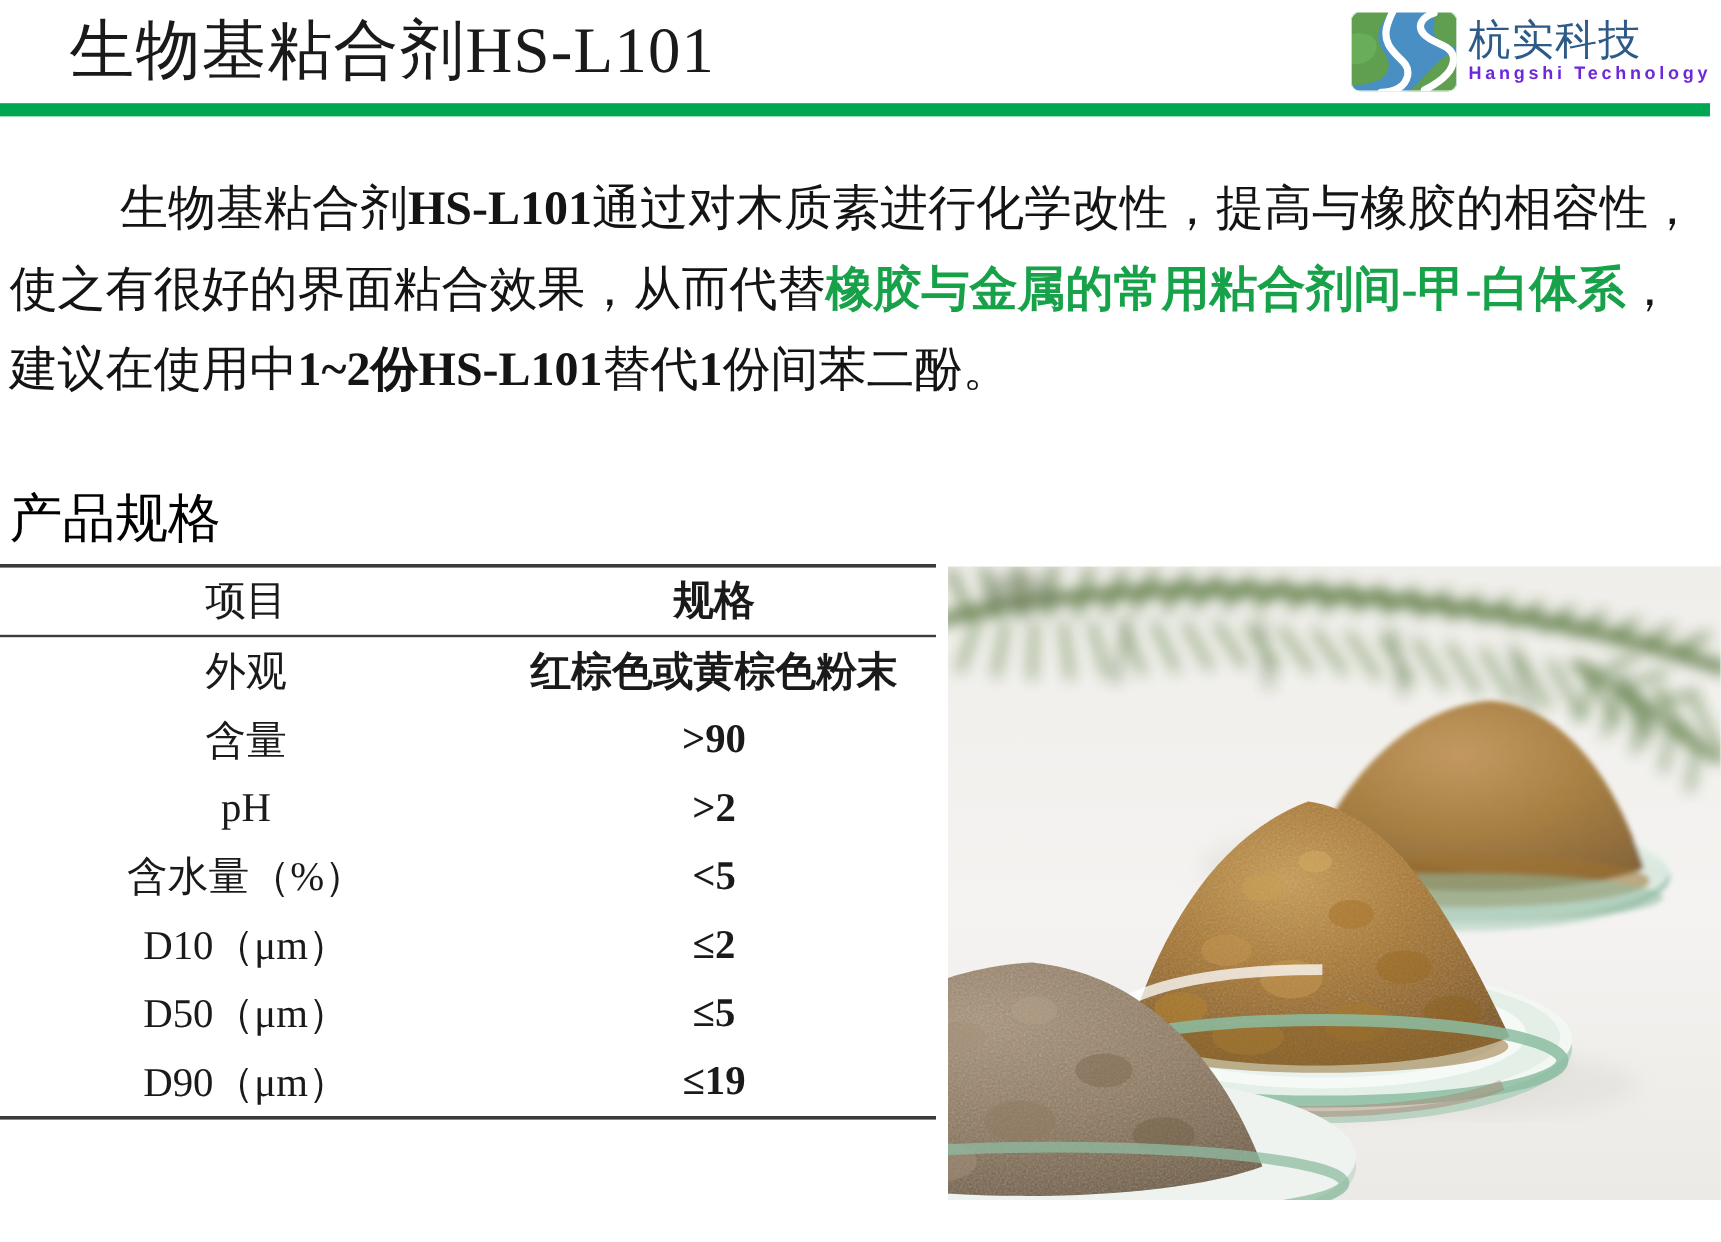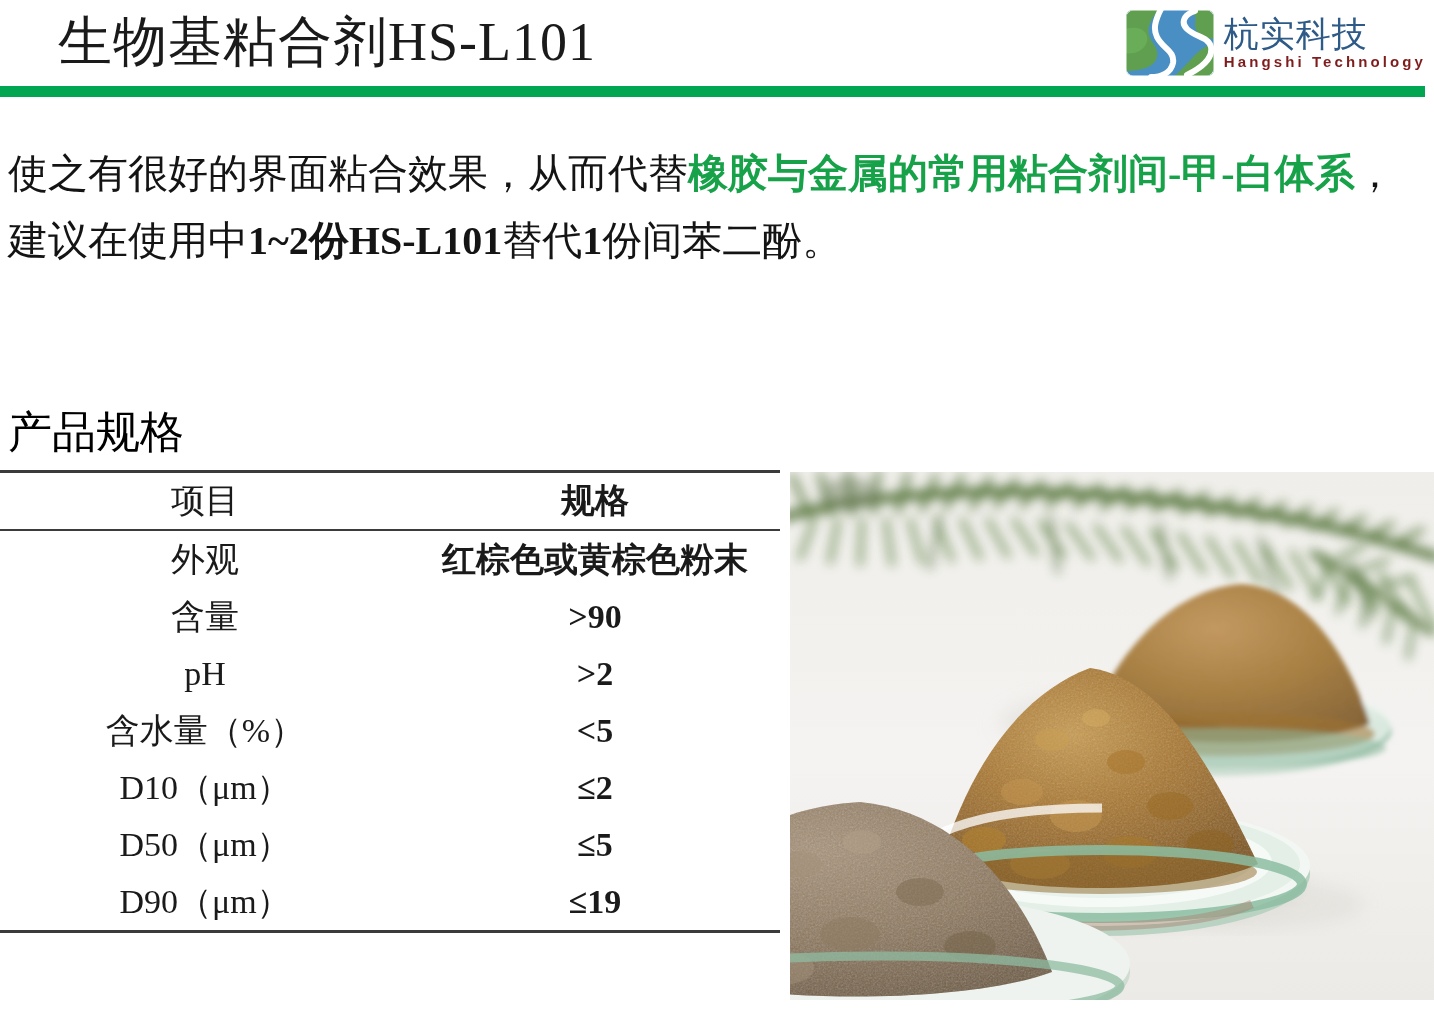--- a/index.html
+++ b/index.html
@@ -28,21 +28,21 @@
   .logo-mark{width:90px;height:68px;display:block;}
   .logo-text{display:flex;flex-direction:column;justify-content:center;}
   .logo-cn{
     font-family:"Liberation Sans","DejaVu Sans",sans-serif;
     font-weight:normal;font-size:35px;line-height:37px;
     color:#2d5a87;letter-spacing:1px;
   }
   .logo-en{
     font-family:"Liberation Sans","DejaVu Sans",sans-serif;
     font-weight:bold;font-size:15px;line-height:20px;
-    color:#7f1d1d;letter-spacing:3.1px;
+    color:#6d28d9;letter-spacing:3.1px;
   }
   .green-rule{
     position:absolute;left:0;top:86px;width:1425px;height:11px;
     background:#00a651;
   }
   
   .intro{
     position:absolute;left:8px;top:140px;width:1418px;
     font-size:40px;line-height:67px;
     color:#141414;
@@ -112,20 +112,21 @@
     <span class="logo-text">
       <span class="logo-cn">杭实科技</span>
       <span class="logo-en">Hangshi Technology</span>
     </span>
   </div>
 
   <div class="green-rule"></div>
 </div>
 
 <div class="intro">
+  <span class="ln l1"><span>生物基粘合剂</span><span class="bold">HS-L101</span><span>通过对木质素进行化学改性，提高与橡胶的相容性，</span></span>
   <span class="ln"><span>使之有很好的界面粘合效果，从而代替</span><span class="hl">橡胶与金属的常用粘合剂间-甲-白体系</span><span>，</span></span>
   <span class="ln"><span>建议在使用中</span><span class="bold">1~2</span><span class="bold">份</span><span class="bold">HS-L101</span><span>替代</span><span class="bold">1</span><span>份间苯二酚。</span></span>
 </div>
 
 <h2 class="section-heading">产品规格</h2>
 
 <table class="spec-table">
   <thead>
     <tr>
       <th class="c-item">项目</th>

